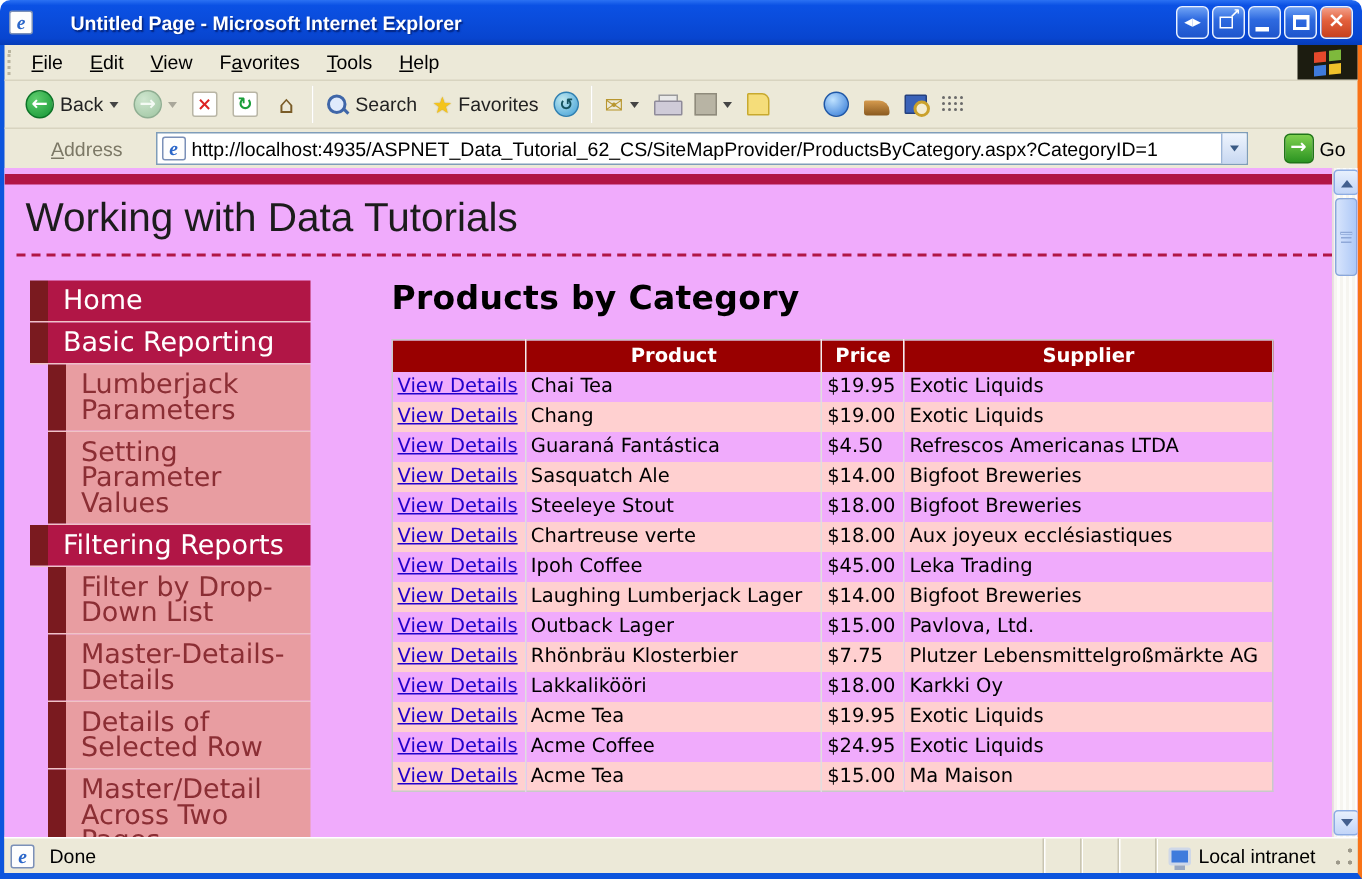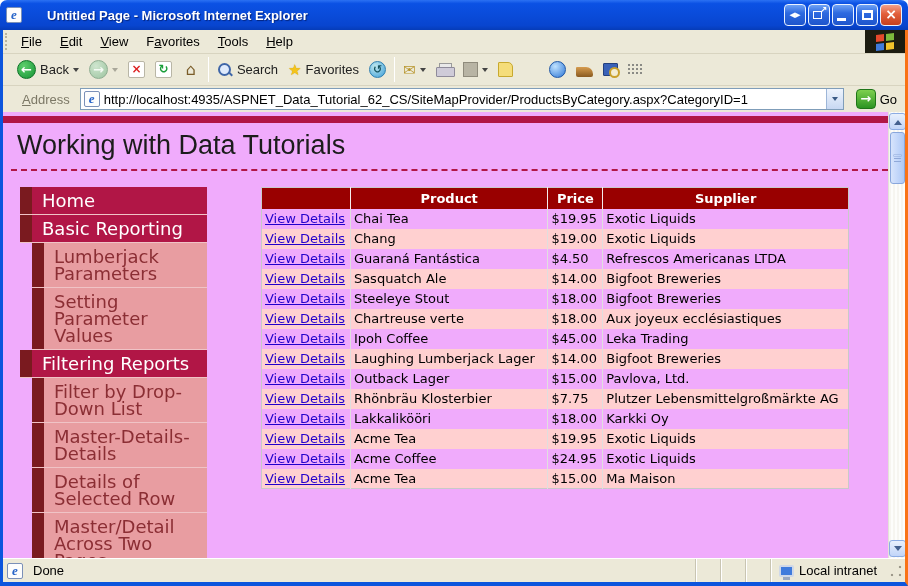--- a/index.html
+++ b/index.html
@@ -68,21 +68,21 @@
   .edit-sq { width:15px; height:15px; background:#b8b4a4; border:1px solid #8f8b7c; }
   .note-sq { width:15px; height:15px; background:#f5dd7a; border:1px solid #c8a92e; border-radius:1px 5px 1px 1px; }
   .sphere { width:17px; height:17px; border-radius:50%; background:radial-gradient(circle at 35% 30%,#bfe2ff,#2f77d6); border:1px solid #1f57a6; }
   .shoe { width:17px; height:10px; background:linear-gradient(180deg,#d69b4e,#8a5a20); border-radius:1px 7px 2px 2px; margin-top:4px; }
   .book { position:relative; width:15px; height:13px; background:#3a62b8; border:1px solid #24407e; border-radius:1px; }
   .book::after { content:""; position:absolute; right:-3px; bottom:-3px; width:7px; height:7px; border:2px solid #caa12c; border-radius:50%; background:#f3ecd2; }
   .gridicon { display:grid; grid-template-columns:repeat(4,3px); grid-auto-rows:3px; gap:1px; }
   .gridicon i { background:#6a6a6a; border-radius:50%; width:2px; height:2px; }
 
   
-  .addressbar { height:26px; display:flex; align-items:center; gap:8px; padding-right:4px; }
+  .addressbar { height:26px; display:flex; align-items:center; gap:20px; padding-right:4px; }
   .addr-label { font:13px "Liberation Sans", sans-serif; color:#7c7866; padding:0 2px; }
   .addr-label u { text-decoration:underline; }
   .addr-field { flex:1 1 auto; height:22px; background:#fff; border:1px solid #7f9db9; display:flex; align-items:center; padding-left:3px; }
   .addr-field .ie-page-icon { margin-right:4px; }
   .addr-text { flex:1 1 auto; font:13px "Liberation Sans", sans-serif; color:#000; white-space:nowrap; overflow:hidden; border:none; outline:none; }
   .addr-drop { width:17px; height:20px; background:linear-gradient(180deg,#eef4fd,#c8d8f2); border-left:1px solid #9db6d8;
     display:flex; align-items:center; justify-content:center; cursor:pointer; }
   .addr-drop .dd { border-top-color:#3a5a84; margin-top:3px; }
   .go-btn { display:flex; align-items:center; gap:4px; padding:0 4px; cursor:pointer; }
   .go-icon { width:20px; height:20px; border-radius:4px; background:linear-gradient(180deg,#7ed04f,#2c9422); border:1px solid #1f7518;
@@ -320,20 +320,21 @@
               <div class="side-item lvl2">
                 <span class="accent"></span>
                 <span class="side-label">Details of Selected Row</span>
               </div>
               <div class="side-item lvl2">
                 <span class="accent"></span>
                 <span class="side-label">Master/Detail Across Two Pages</span>
               </div>
             </div>
           <div class="main">
+            <div class="page-heading">Products by Category</div>
             <table class="products">
               <thead>
                   <tr id="table-head-row">
                     <th class="c0"></th>
                     <th class="c1">Product</th>
                     <th class="c2">Price</th>
                     <th class="c3">Supplier</th>
                   </tr>
                 </thead>
               <tbody id="table-body">

